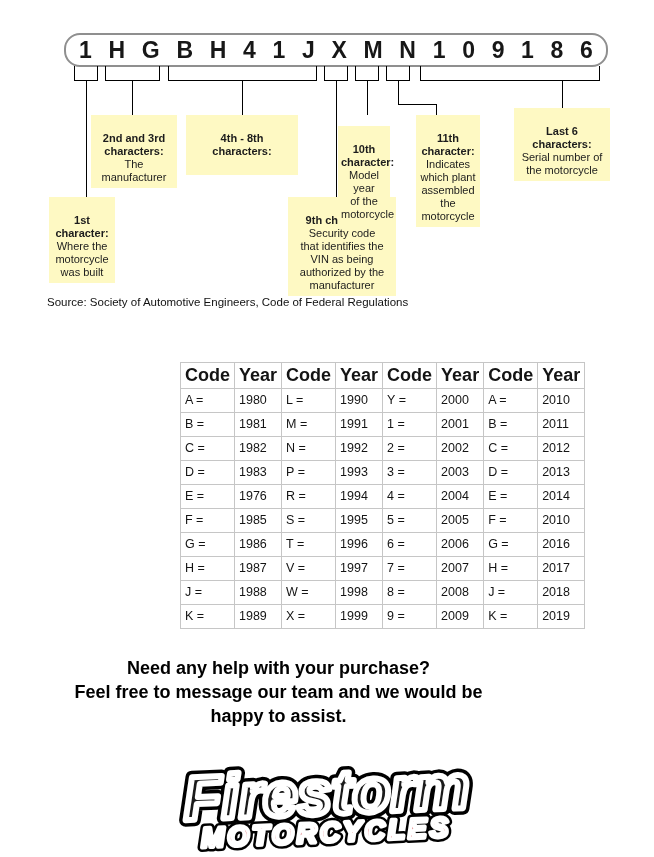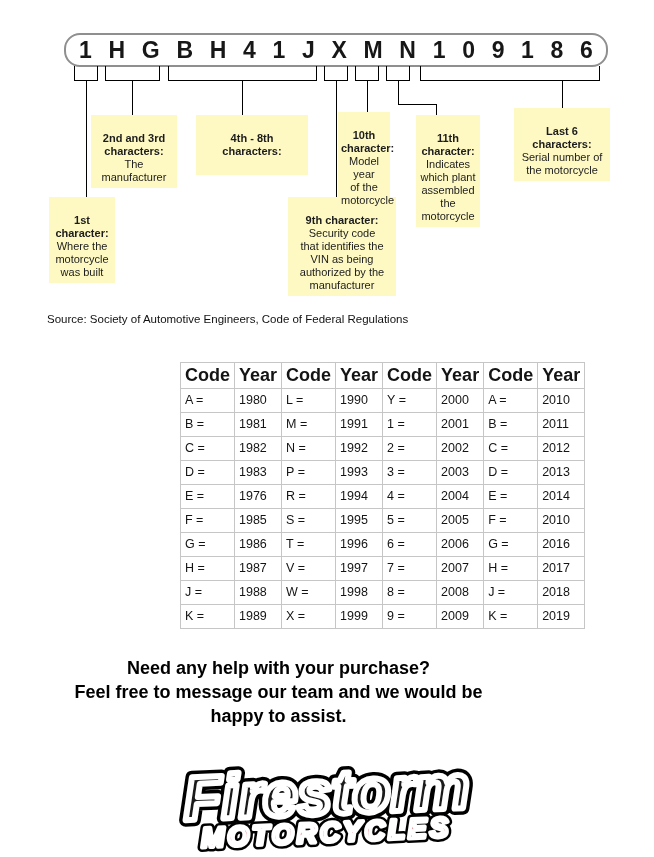--- a/index.html
+++ b/index.html
@@ -36,27 +36,27 @@
            box-sizing:border-box;border-top:1px solid #000;border-right:1px solid #000;}
   .stem-g{left:562px;top:80px;height:35px;}
 
   
   .gbox{position:absolute;background:#fef9c3;box-sizing:border-box;
         font-size:11px;line-height:13px;text-align:center;padding:4px 3px;
         white-space:pre-line;color:#1c1c1c;}
   .gbox b{display:block;font-weight:bold;}
   .gbox-1st{left:49px;top:197px;width:66px;}
   .gbox-2nd{left:91px;top:115px;width:86px;}
-  .gbox-4th{left:196px;top:115px;width:112px;}
+  .gbox-4th{left:186px;top:115px;width:112px;}
   .gbox-9th{left:288px;top:197px;width:108px;}
-  .gbox-10th{left:338px;top:112px;width:52px;}
+  .gbox-10th{left:338px;top:126px;width:52px;}
   .gbox-11th{left:406px;top:115px;width:64px;margin-left:10px;}
   .gbox-l6{left:514px;top:108px;width:96px;}
 
-  .source-note{position:absolute;left:47px;top:296px;font-size:11.5px;color:#111;margin-top:17px;}
+  .source-note{position:absolute;left:47px;top:296px;font-size:11.5px;color:#111;}
 
   
   .yc-table{position:absolute;left:180px;top:362px;border-collapse:collapse;
             table-layout:fixed;}
   .yc-table th,.yc-table td{border:1px solid #c6c6c6;text-align:left;
             font-size:12.5px;color:#141414;padding:5px 4px;line-height:13px;}
   .yc-table th{font-weight:bold;font-size:18px;padding:6px 4px;}
   .yc-table th:nth-child(odd),.yc-table td:nth-child(odd){width:38px;}
   .yc-table th:nth-child(even),.yc-table td:nth-child(even){width:33px;}
 

